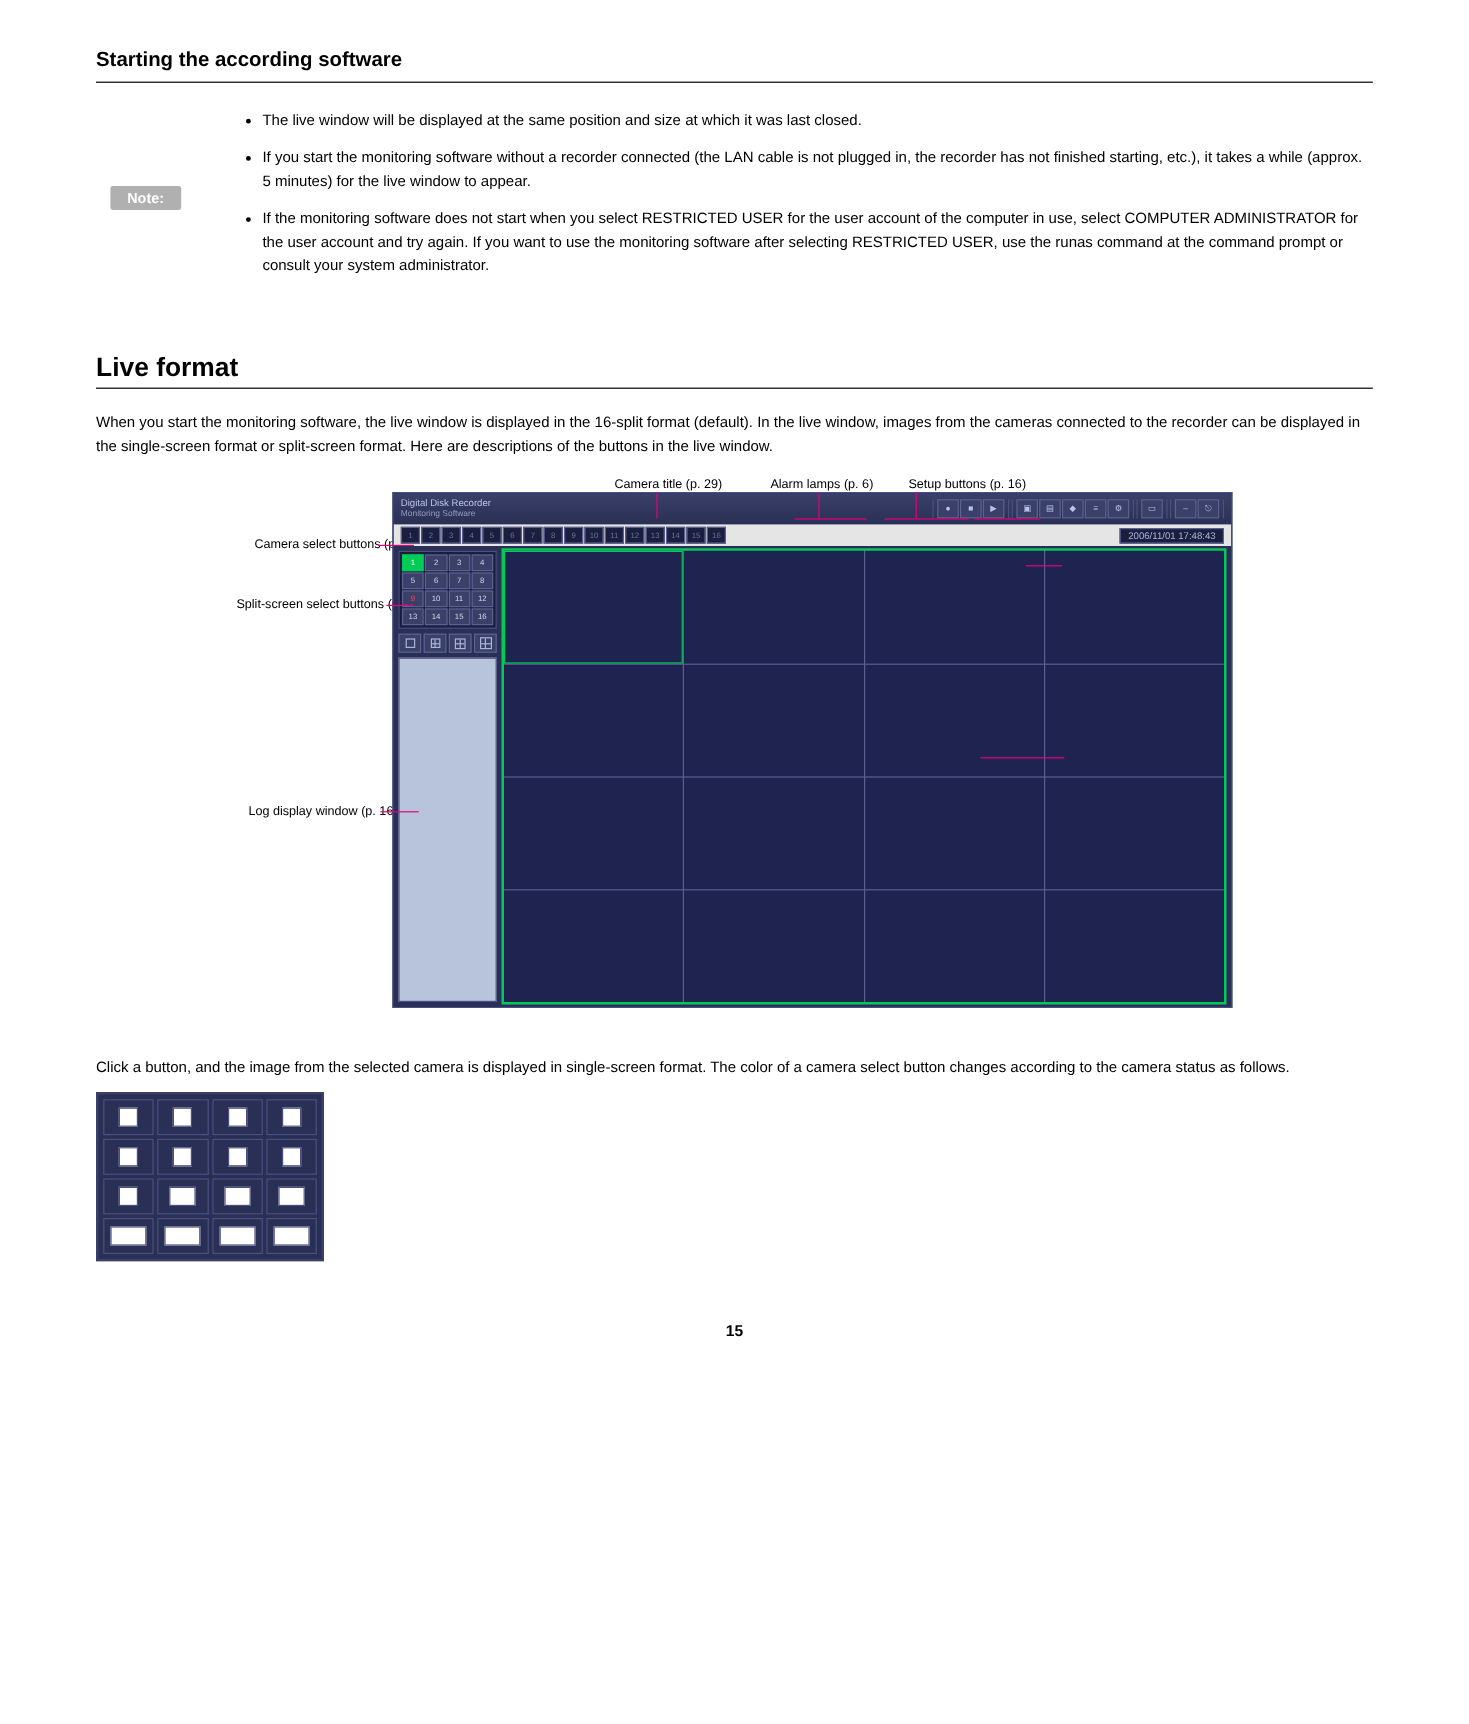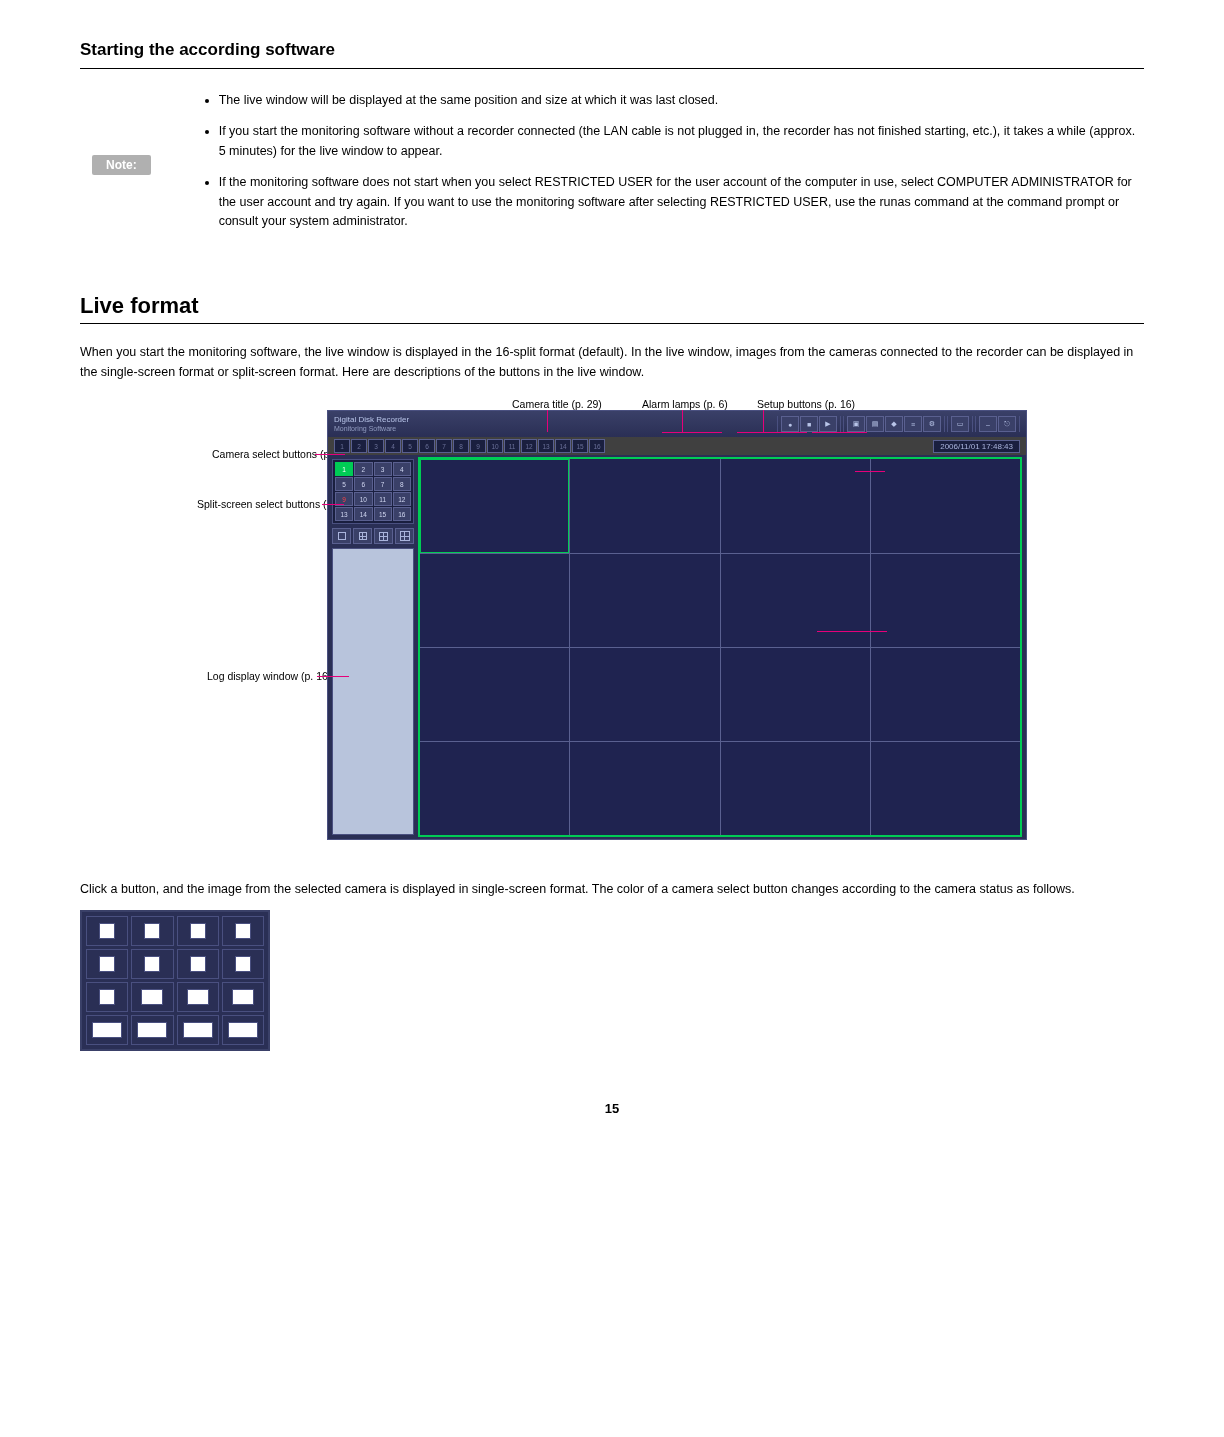--- a/index.html
+++ b/index.html
@@ -98,21 +98,21 @@
     background: #3a4068;
     border: 1px solid #5a6090;
     display:flex; align-items:center; justify-content:center;
     color:#b8c4e8; font-size:7px;
   }
   .alarm-row {
     display: flex;
     align-items: center;
     gap: 1px;
     padding: 2px 6px;
-    background: #404040;
+    background: #e5e5e5;
   }
   .alarm-lamp {
     width: 16px; height: 14px;
     border: 1px solid #5a6090;
     background: #1a1f3f;
     color: #6a7098;
     font-size: 6.5px;
     display:flex; align-items:center; justify-content:center;
   }
   .clock-box {

